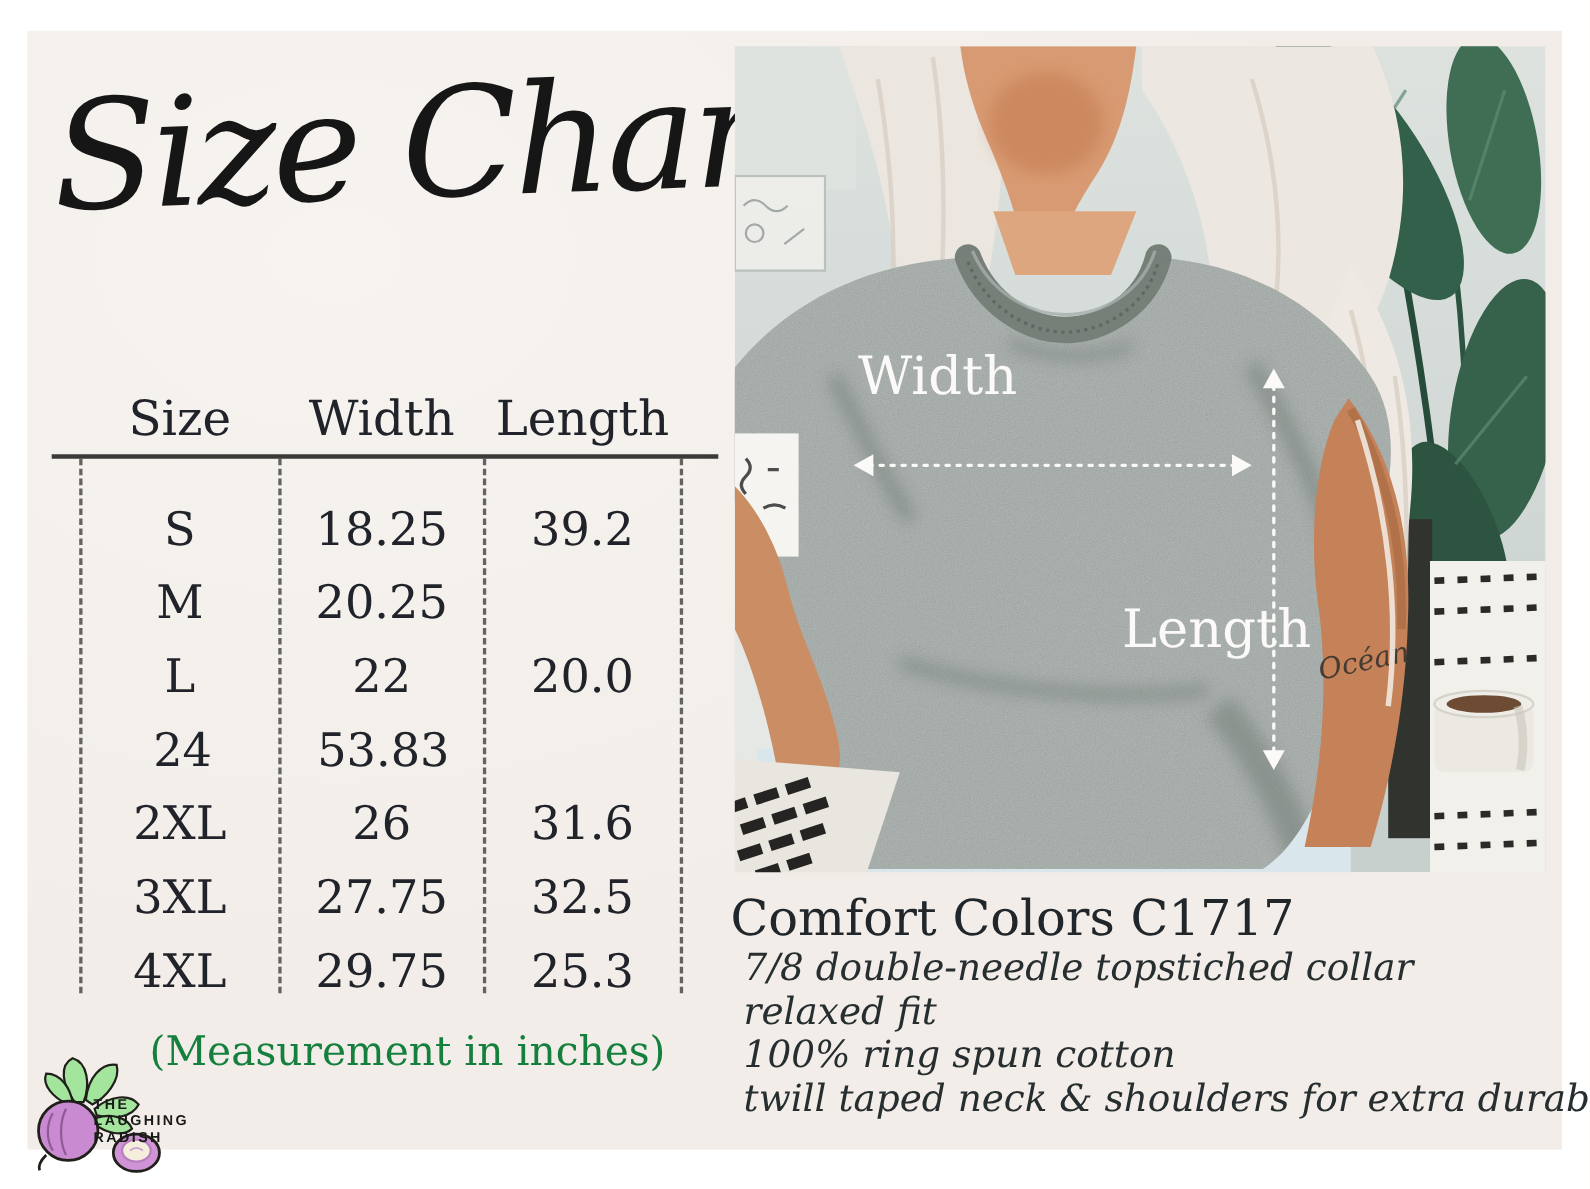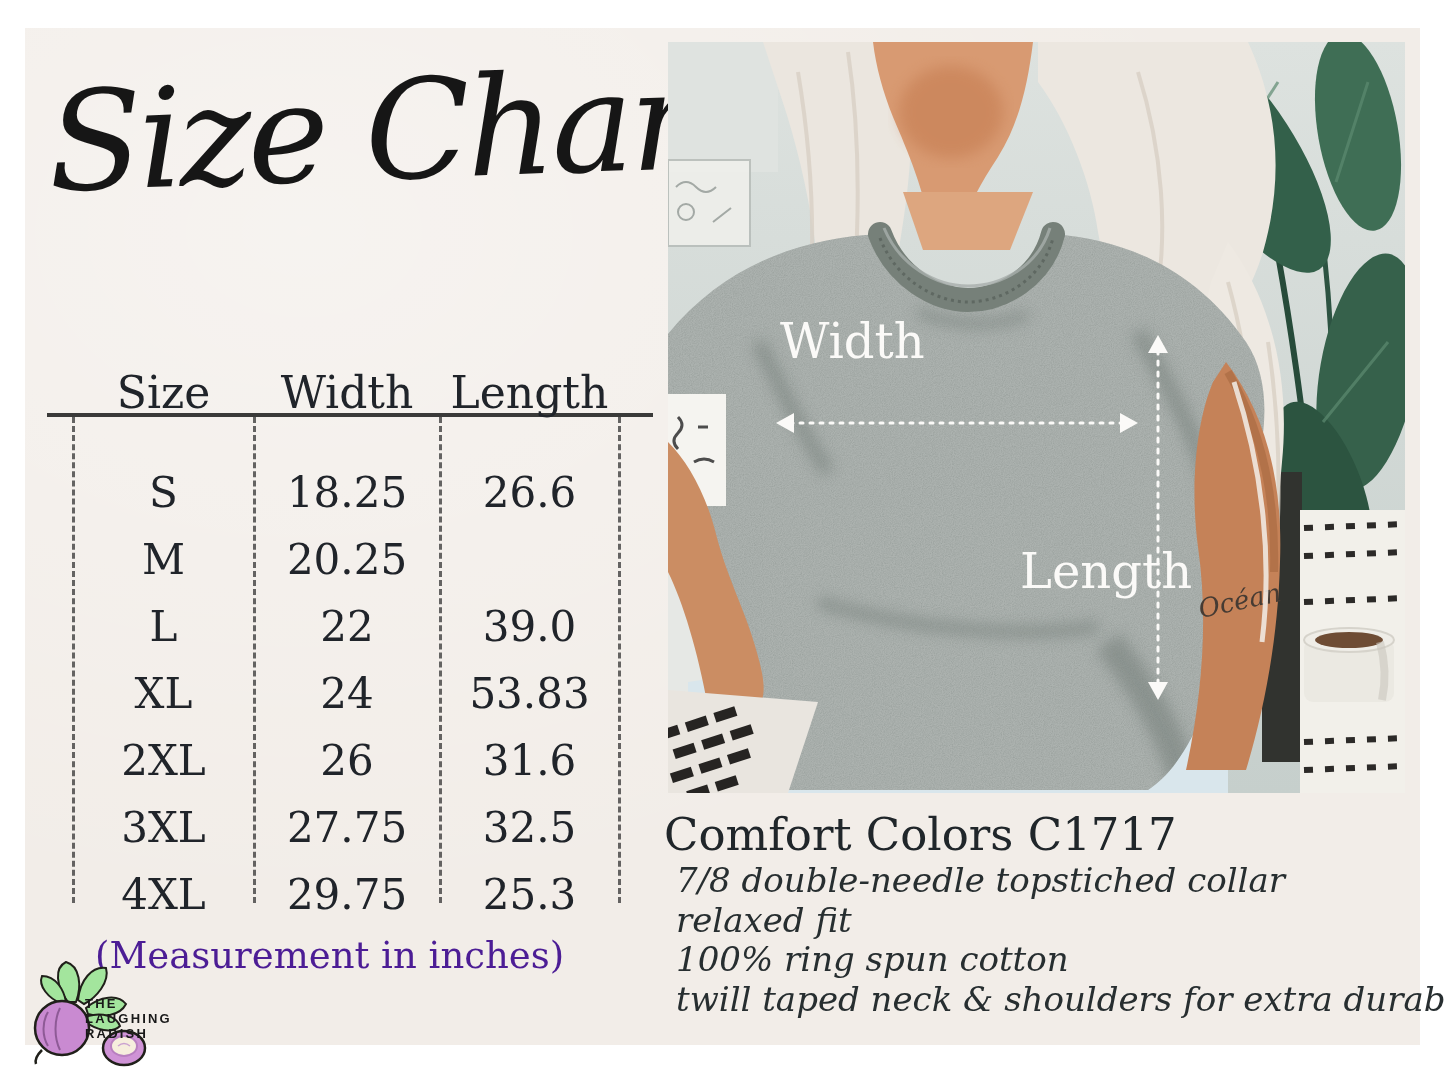--- a/index.html
+++ b/index.html
@@ -12,31 +12,31 @@
   
   .title{position:absolute;left:48px;top:52px;width:600px;font-family:"DejaVu Serif",cursive;
          font-style:italic;font-weight:400;font-size:138px;letter-spacing:-4px;color:#161616;
          white-space:nowrap;transform:rotate(-2deg);}
 
   
   .t-rule{position:absolute;left:47px;top:413px;width:606px;height:0;
           border-top:4px solid rgba(32,32,32,.88);}
   .t-vline{position:absolute;top:417px;height:486px;width:0;border-left:3px dashed rgba(45,45,45,.72);}
   .vl1{left:72px}.vl2{left:253px}.vl3{left:439px}.vl4{left:618px}
-  .t-head,.t-row{position:absolute;left:73px;width:546px;display:flex;margin-top:12px;}
+  .t-head,.t-row{position:absolute;left:73px;width:546px;display:flex;}
   .t-head{top:352px;height:58px;font-size:44px;}
   .t-head span{line-height:58px;}
   .t-row{height:67px;font-size:42px;}
   .t-row span{line-height:67px;}
   .c1{width:181px;text-align:center;}
   .c2{width:186px;text-align:center;}
   .c3{width:179px;text-align:center;}
   .r0{top:447px}.r1{top:514px}.r2{top:581px}.r3{top:648px}
   .r4{top:715px}.r5{top:782px}.r6{top:849px}
-  .note{position:absolute;left:95px;top:934px;width:510px;text-align:left;font-size:37px;color:#4c1d95;}
+  .note{position:absolute;left:95px;top:934px;width:510px;text-align:right;font-size:37px;color:#15803d;}
 
   
   .photo{position:absolute;left:668px;top:42px;width:737px;height:751px;display:block;}
 
   
   .spec-name{position:absolute;left:664px;top:808px;font-size:45px;color:#20262a;}
   .spec-list{position:absolute;left:676px;top:861px;margin:0;padding:0;list-style:none;
              font-style:italic;font-size:34px;line-height:39.5px;color:#272e30;white-space:nowrap;}
 
   
@@ -59,33 +59,32 @@
 
   <div class="t-head">
     <span class="c1">Size</span>
     <span class="c2">Width</span>
     <span class="c3">Length</span>
   </div>
 
   <div class="t-row r0">
     <span class="c1">S</span>
     <span class="c2">18.25</span>
-    <span class="c3">26.6</span>
+    <span class="c3">39.2</span>
   </div>
   <div class="t-row r1">
     <span class="c1">M</span>
     <span class="c2">20.25</span>
   </div>
   <div class="t-row r2">
     <span class="c1">L</span>
     <span class="c2">22</span>
-    <span class="c3">39.0</span>
+    <span class="c3">20.0</span>
   </div>
   <div class="t-row r3">
-    <span class="c1">XL</span>
     <span class="c2">24</span>
     <span class="c3">53.83</span>
   </div>
   <div class="t-row r4">
     <span class="c1">2XL</span>
     <span class="c2">26</span>
     <span class="c3">31.6</span>
   </div>
   <div class="t-row r5">
     <span class="c1">3XL</span>

